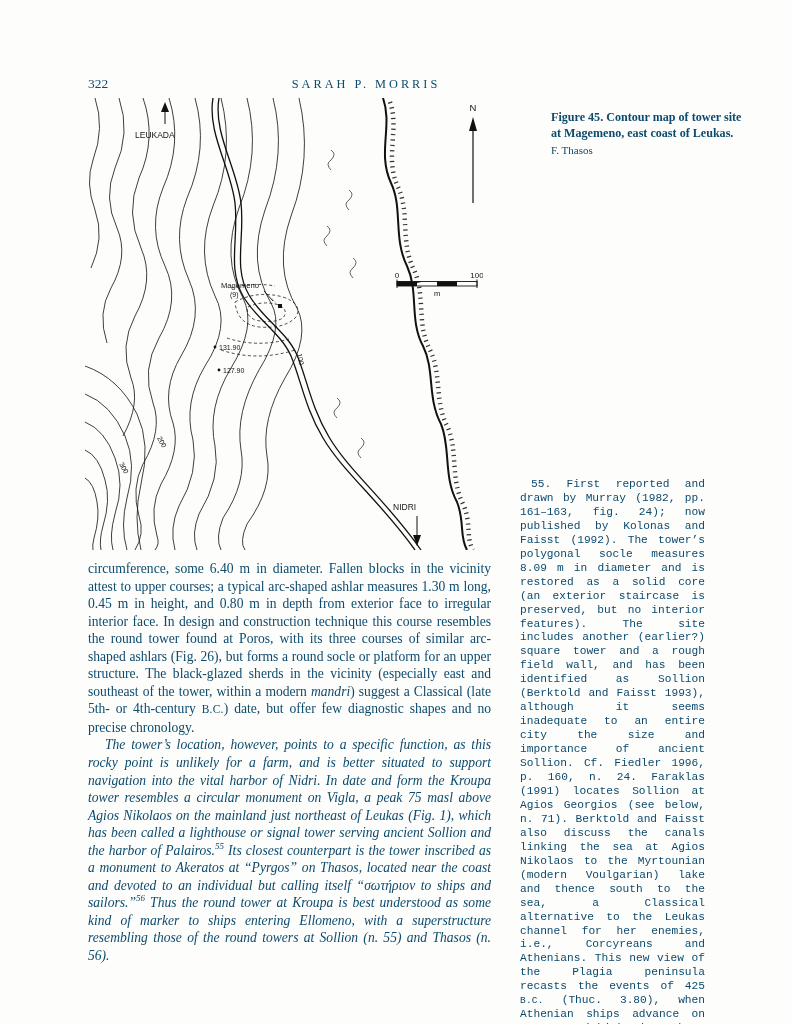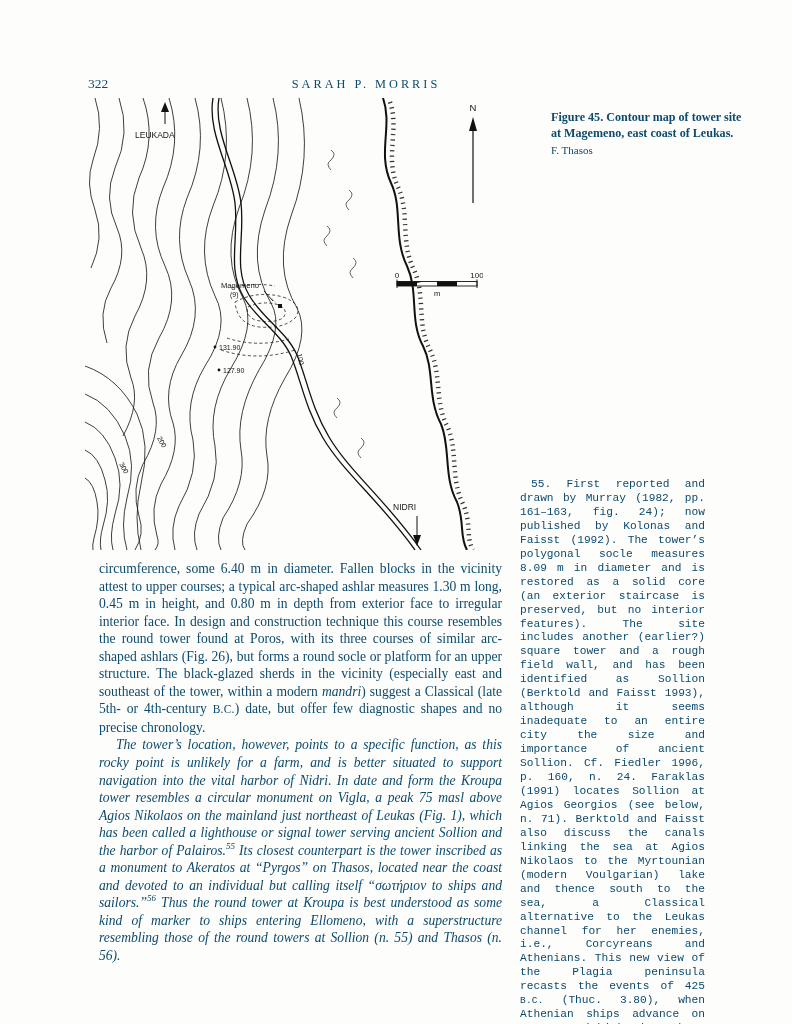--- a/index.html
+++ b/index.html
@@ -18,21 +18,21 @@
   }
   .runhead {
     position: absolute; left: 76px; top: 77px; width: 580px;
     text-align: center; font-size: 12.3px; letter-spacing: 3px;
   }
   .mapfig { position: absolute; left: 85px; top: 98px; width: 398px; height: 452px; }
   .caption { position: absolute; left: 516px; top: 110px; width: 200px; margin-left: 35px; }
   .caption .cap-bold { margin: 0; font-weight: bold; font-size: 12.1px; line-height: 15.6px; }
   .caption .cap-credit { margin: 2px 0 0 0; font-size: 11px; line-height: 14px; }
   .bodytext {
-    position: absolute; left: 99px; top: 560px; width: 403px;
+    position: absolute; left: 88px; top: 560px; width: 403px;
     font-size: 13.6px; line-height: 17.55px; text-align: justify;
   }
   .bodytext p { margin: 0; }
   .bodytext p.indent { text-indent: 17px; font-style: italic; }
   .footnotes {
     position: absolute; left: 516px; top: 474px; width: 193px;
     font-size: 11.2px; line-height: 13.95px; text-align: justify;
   }
   .footnotes p { margin: 4px; text-indent: 11px; font-family: Liberation Mono, monospace; }
   .sc { font-size: 0.84em; letter-spacing: 0.3px; }

